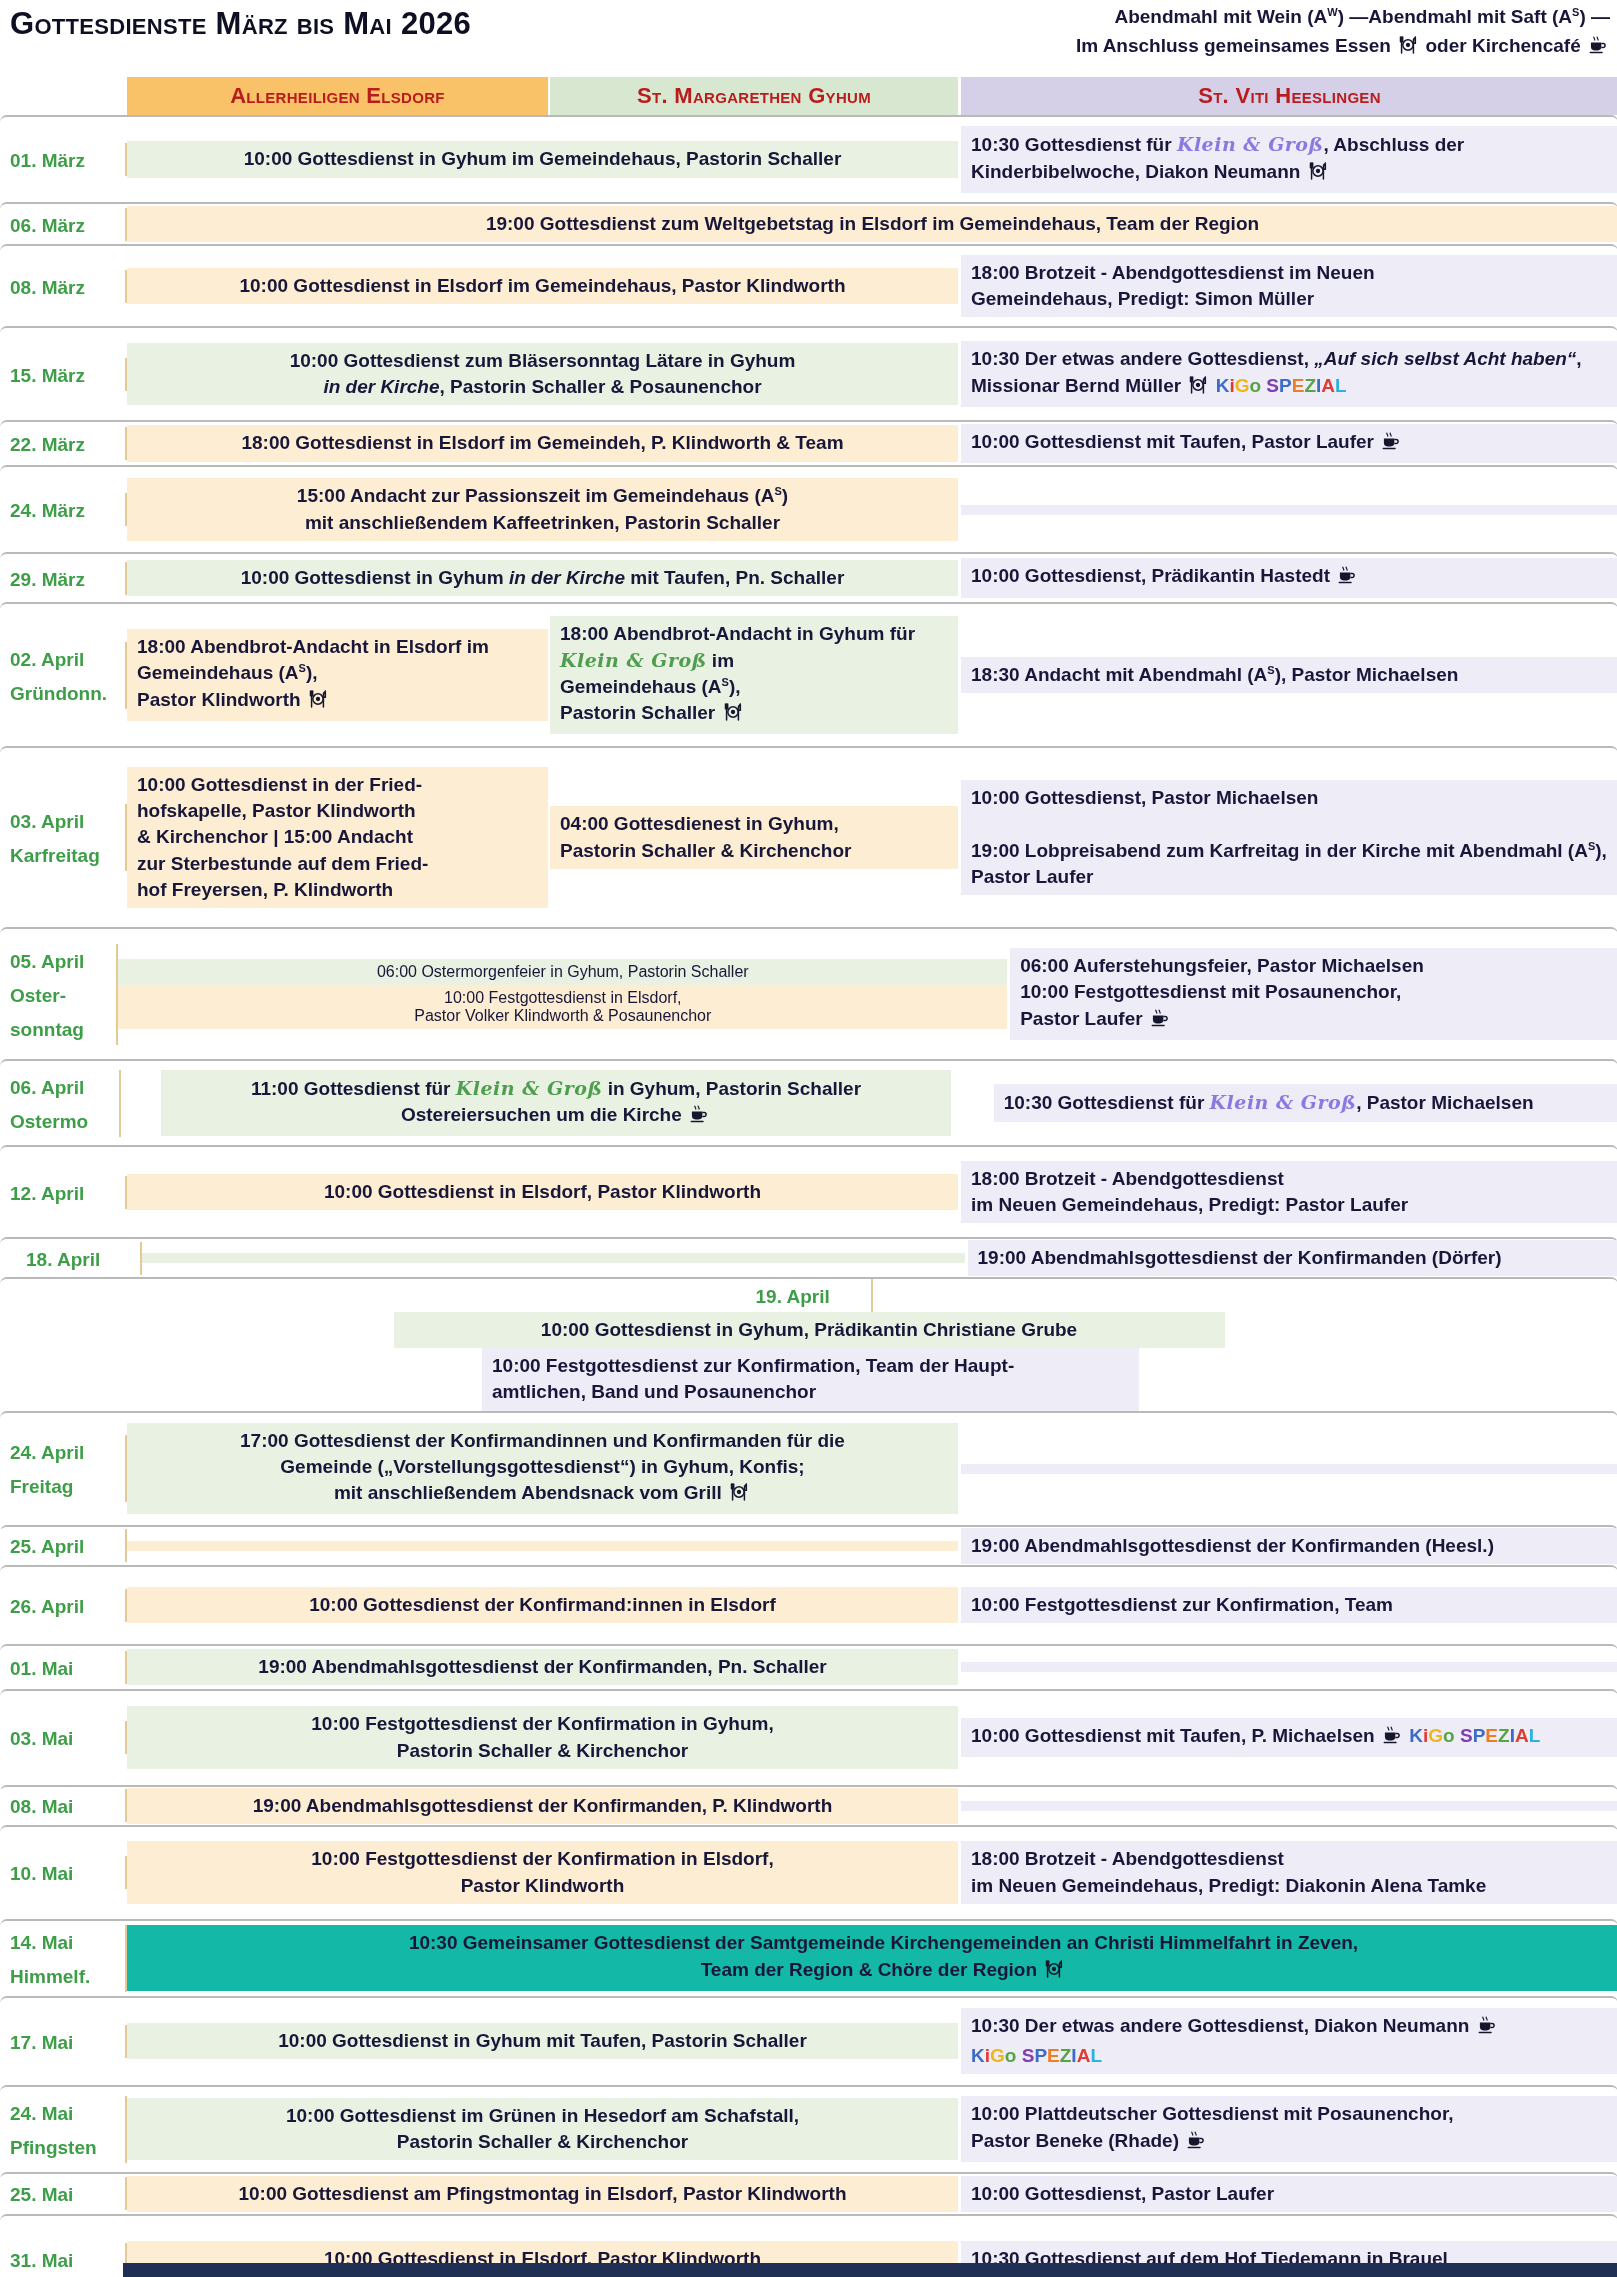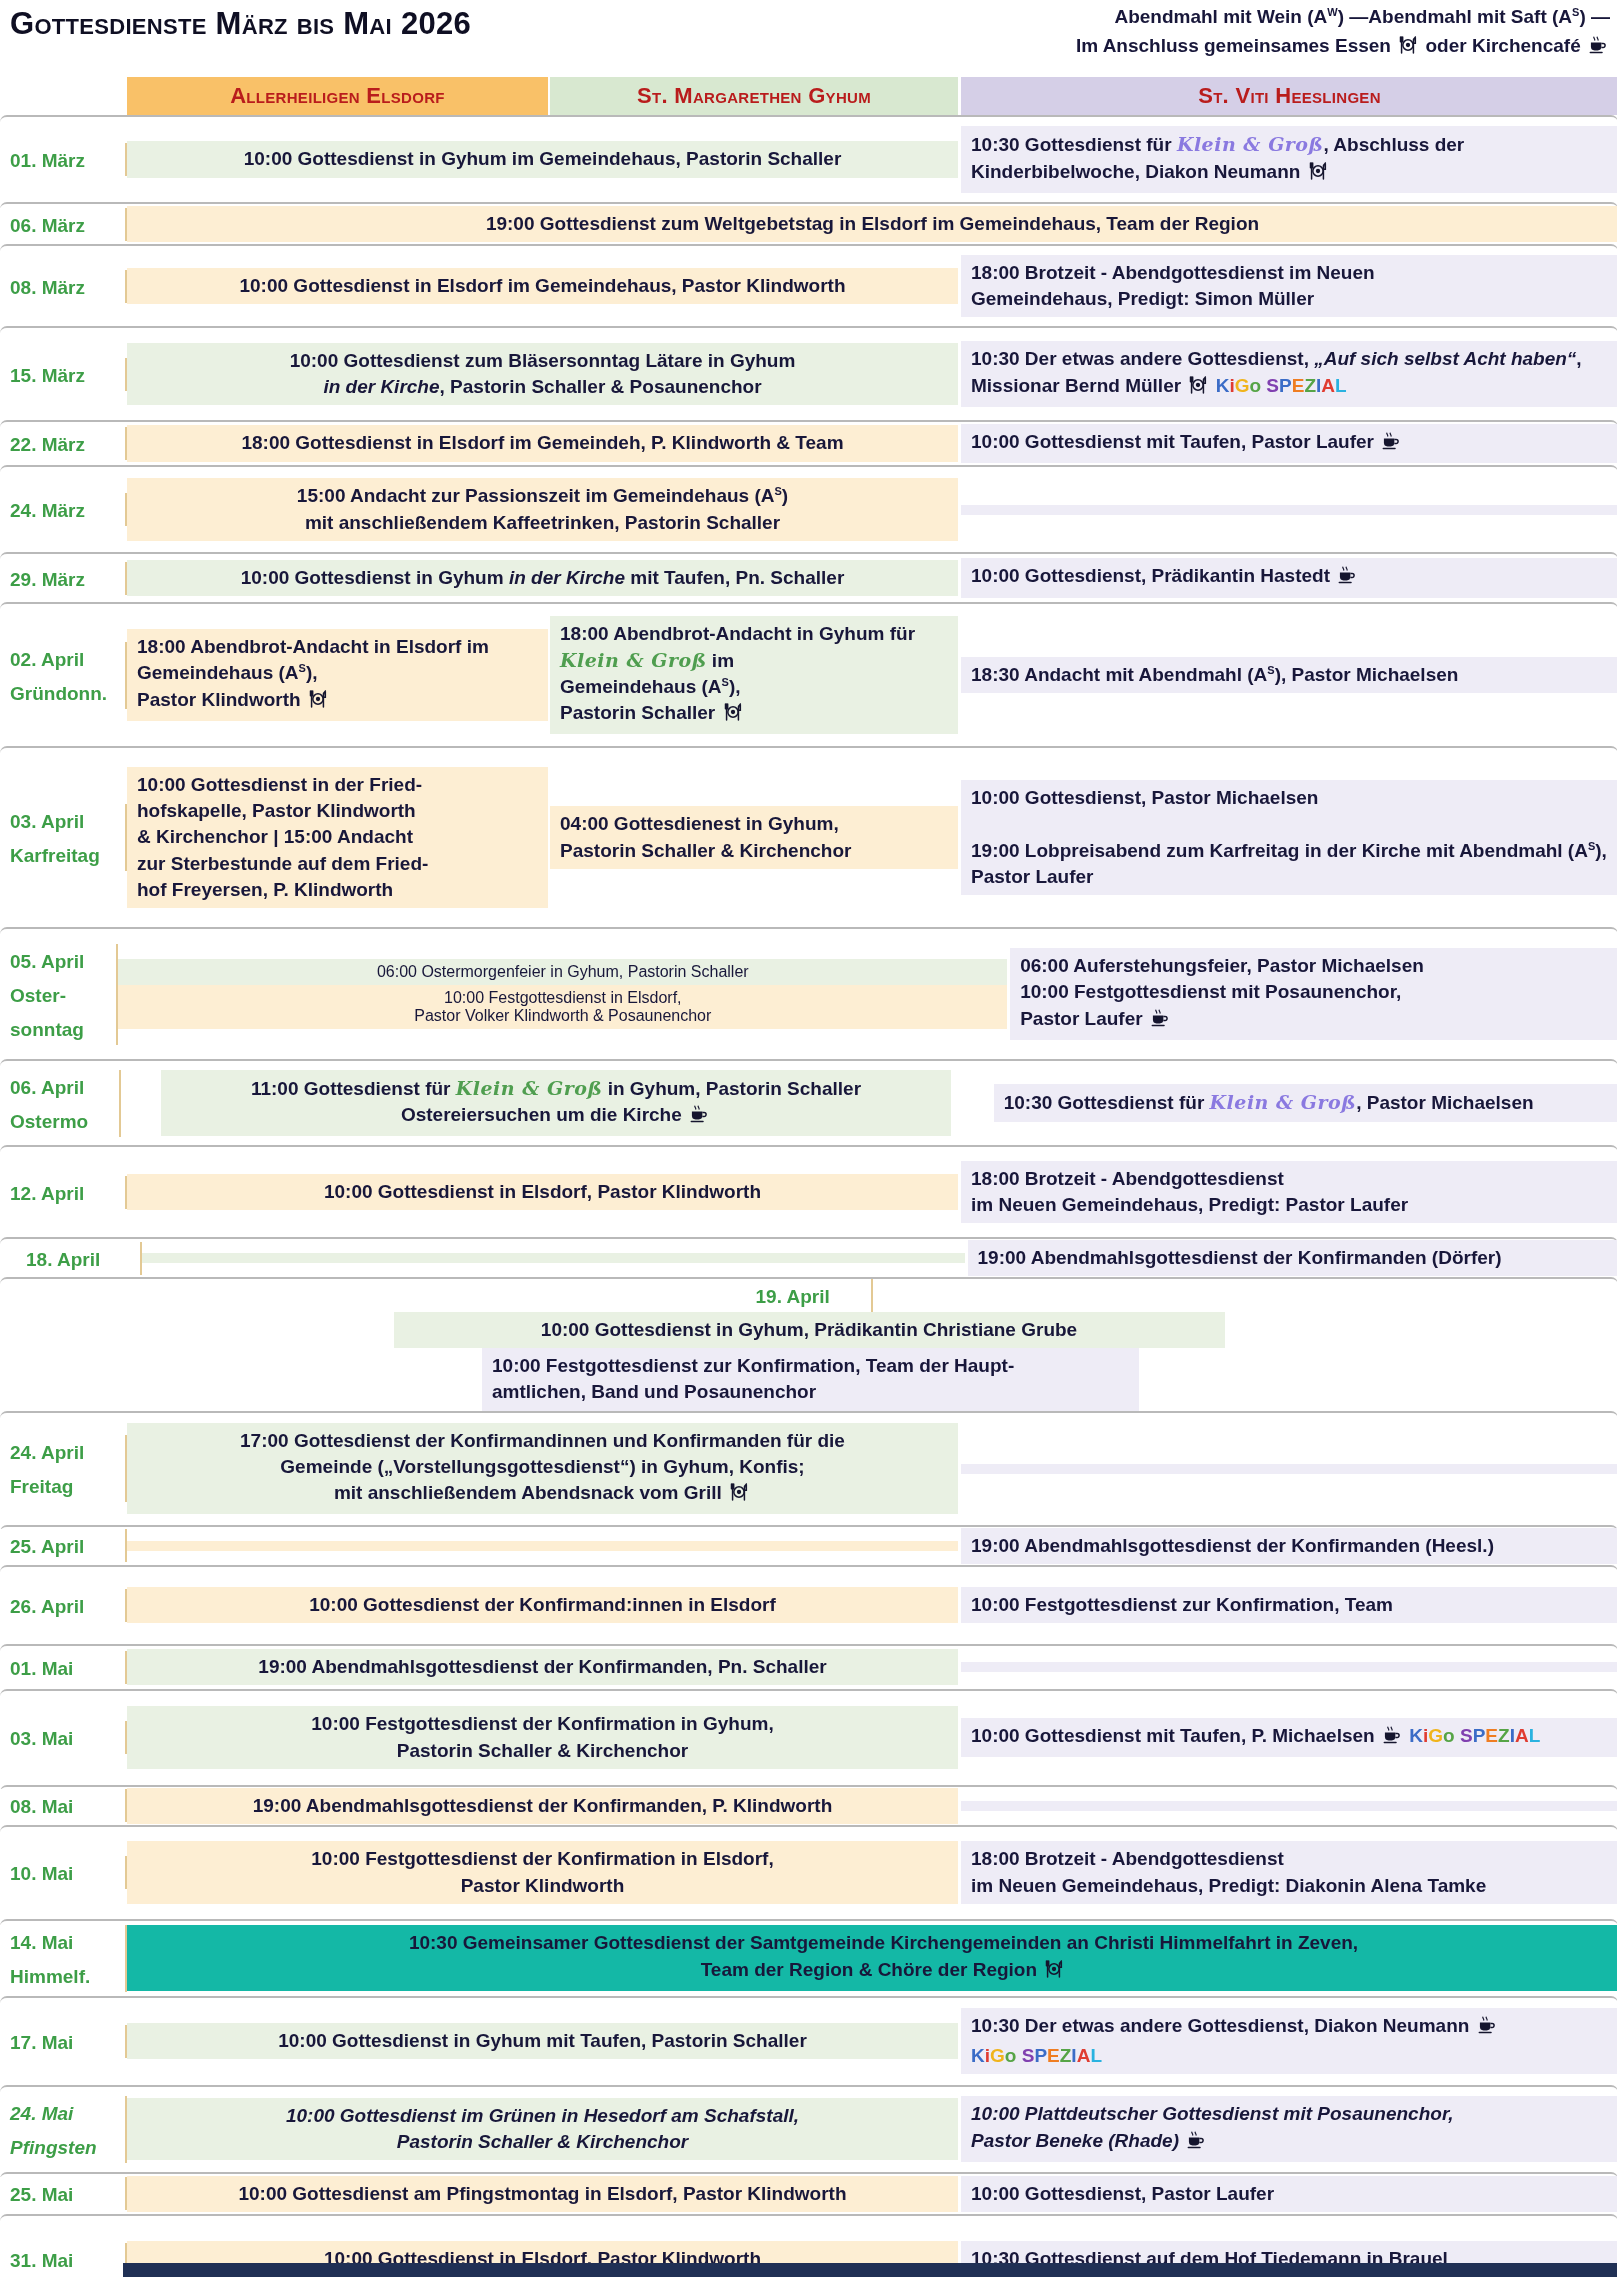--- a/index.html
+++ b/index.html
@@ -389,21 +389,21 @@
           </div>
           <div class="cell w-right leftal bg-lav">
             <div class="txt"><span>10:30 Der etwas andere Gottesdienst, Diakon Neumann </span><span class="icn"><svg width="20" height="20" viewBox="0 0 24 24">
                   <path d="M3.5 9h12.5v5.2A4.3 4.3 0 0 1 11.7 18.5H7.8A4.3 4.3 0 0 1 3.5 14.2z" fill="#15152e"></path>
                   <path d="M16 10.2h2.1a2.4 2.4 0 0 1 0 4.8H16" fill="none" stroke="#15152e" stroke-width="1.8"></path>
                   <path d="M7 2.6c0 1.6 1.1 1.7 1.1 3.4M11 2.6c0 1.6 1.1 1.7 1.1 3.4" fill="none" stroke="#15152e" stroke-width="1.5" stroke-linecap="round"></path>
                   <path d="M2.8 21h14" stroke="#15152e" stroke-width="1.9" stroke-linecap="round"></path>
                 </svg></span><br><span><span style="color: rgb(59, 108, 199);">K</span><span style="color: rgb(224, 60, 49);">i</span><span style="color: rgb(240, 180, 28);">G</span><span style="color: rgb(86, 164, 70);">o</span><span> </span><span style="color: rgb(128, 64, 176);">S</span><span style="color: rgb(59, 108, 199);">P</span><span style="color: rgb(239, 125, 34);">E</span><span style="color: rgb(86, 164, 70);">Z</span><span style="color: rgb(59, 108, 199);">I</span><span style="color: rgb(224, 60, 49);">A</span><span style="color: rgb(42, 178, 224);">L</span></span></div>
           </div>
         </div>
-        <div class="t-row" style="min-height: 87px; font-style: italic;">
+        <div class="t-row" style="min-height: 87px;">
           <div class="date-cell">
             <div>24. Mai</div>
             <div>Pfingsten</div>
           </div>
           <div class="cell w-left center bg-green">
             <div class="txt"><span>10:00 Gottesdienst im Grünen in Hesedorf am Schafstall,</span><br><span>Pastorin Schaller &amp; Kirchenchor</span></div>
           </div>
           <div class="cell w-right leftal bg-lav">
             <div class="txt"><span>10:00 Plattdeutscher Gottesdienst mit Posaunenchor,</span><br><span>Pastor Beneke (Rhade) </span><span class="icn"><svg width="20" height="20" viewBox="0 0 24 24">
                   <path d="M3.5 9h12.5v5.2A4.3 4.3 0 0 1 11.7 18.5H7.8A4.3 4.3 0 0 1 3.5 14.2z" fill="#15152e"></path>

